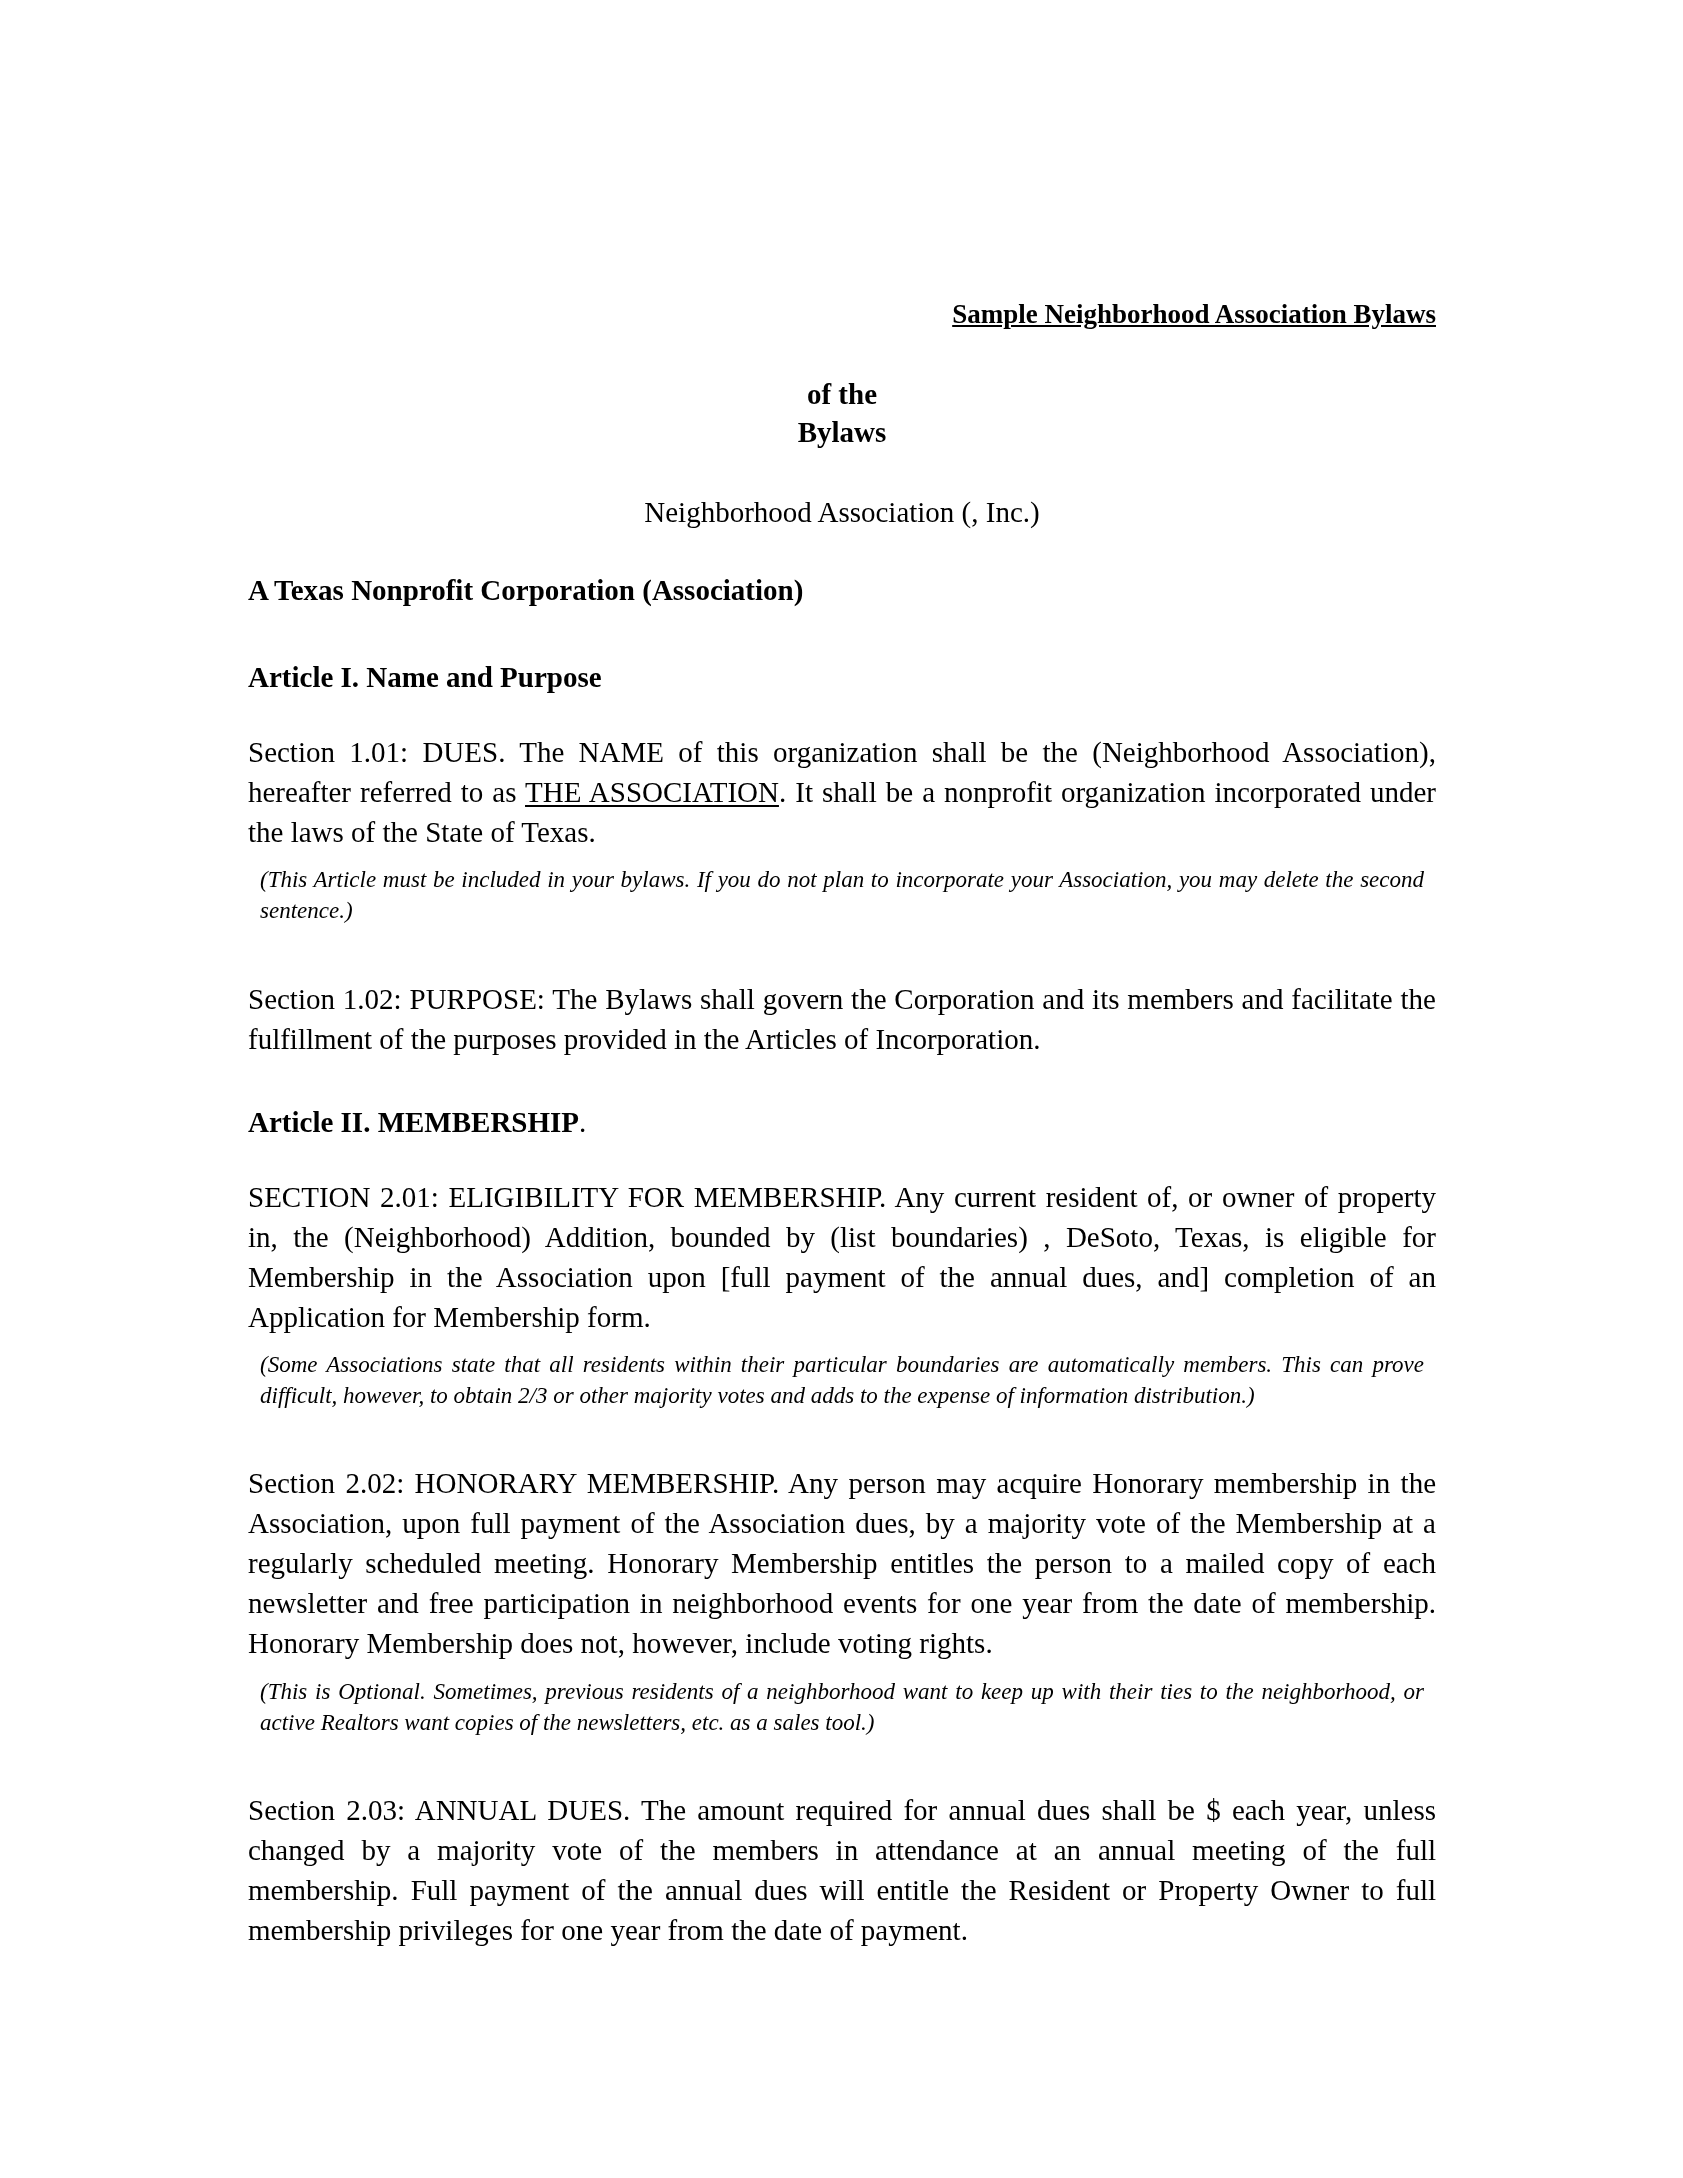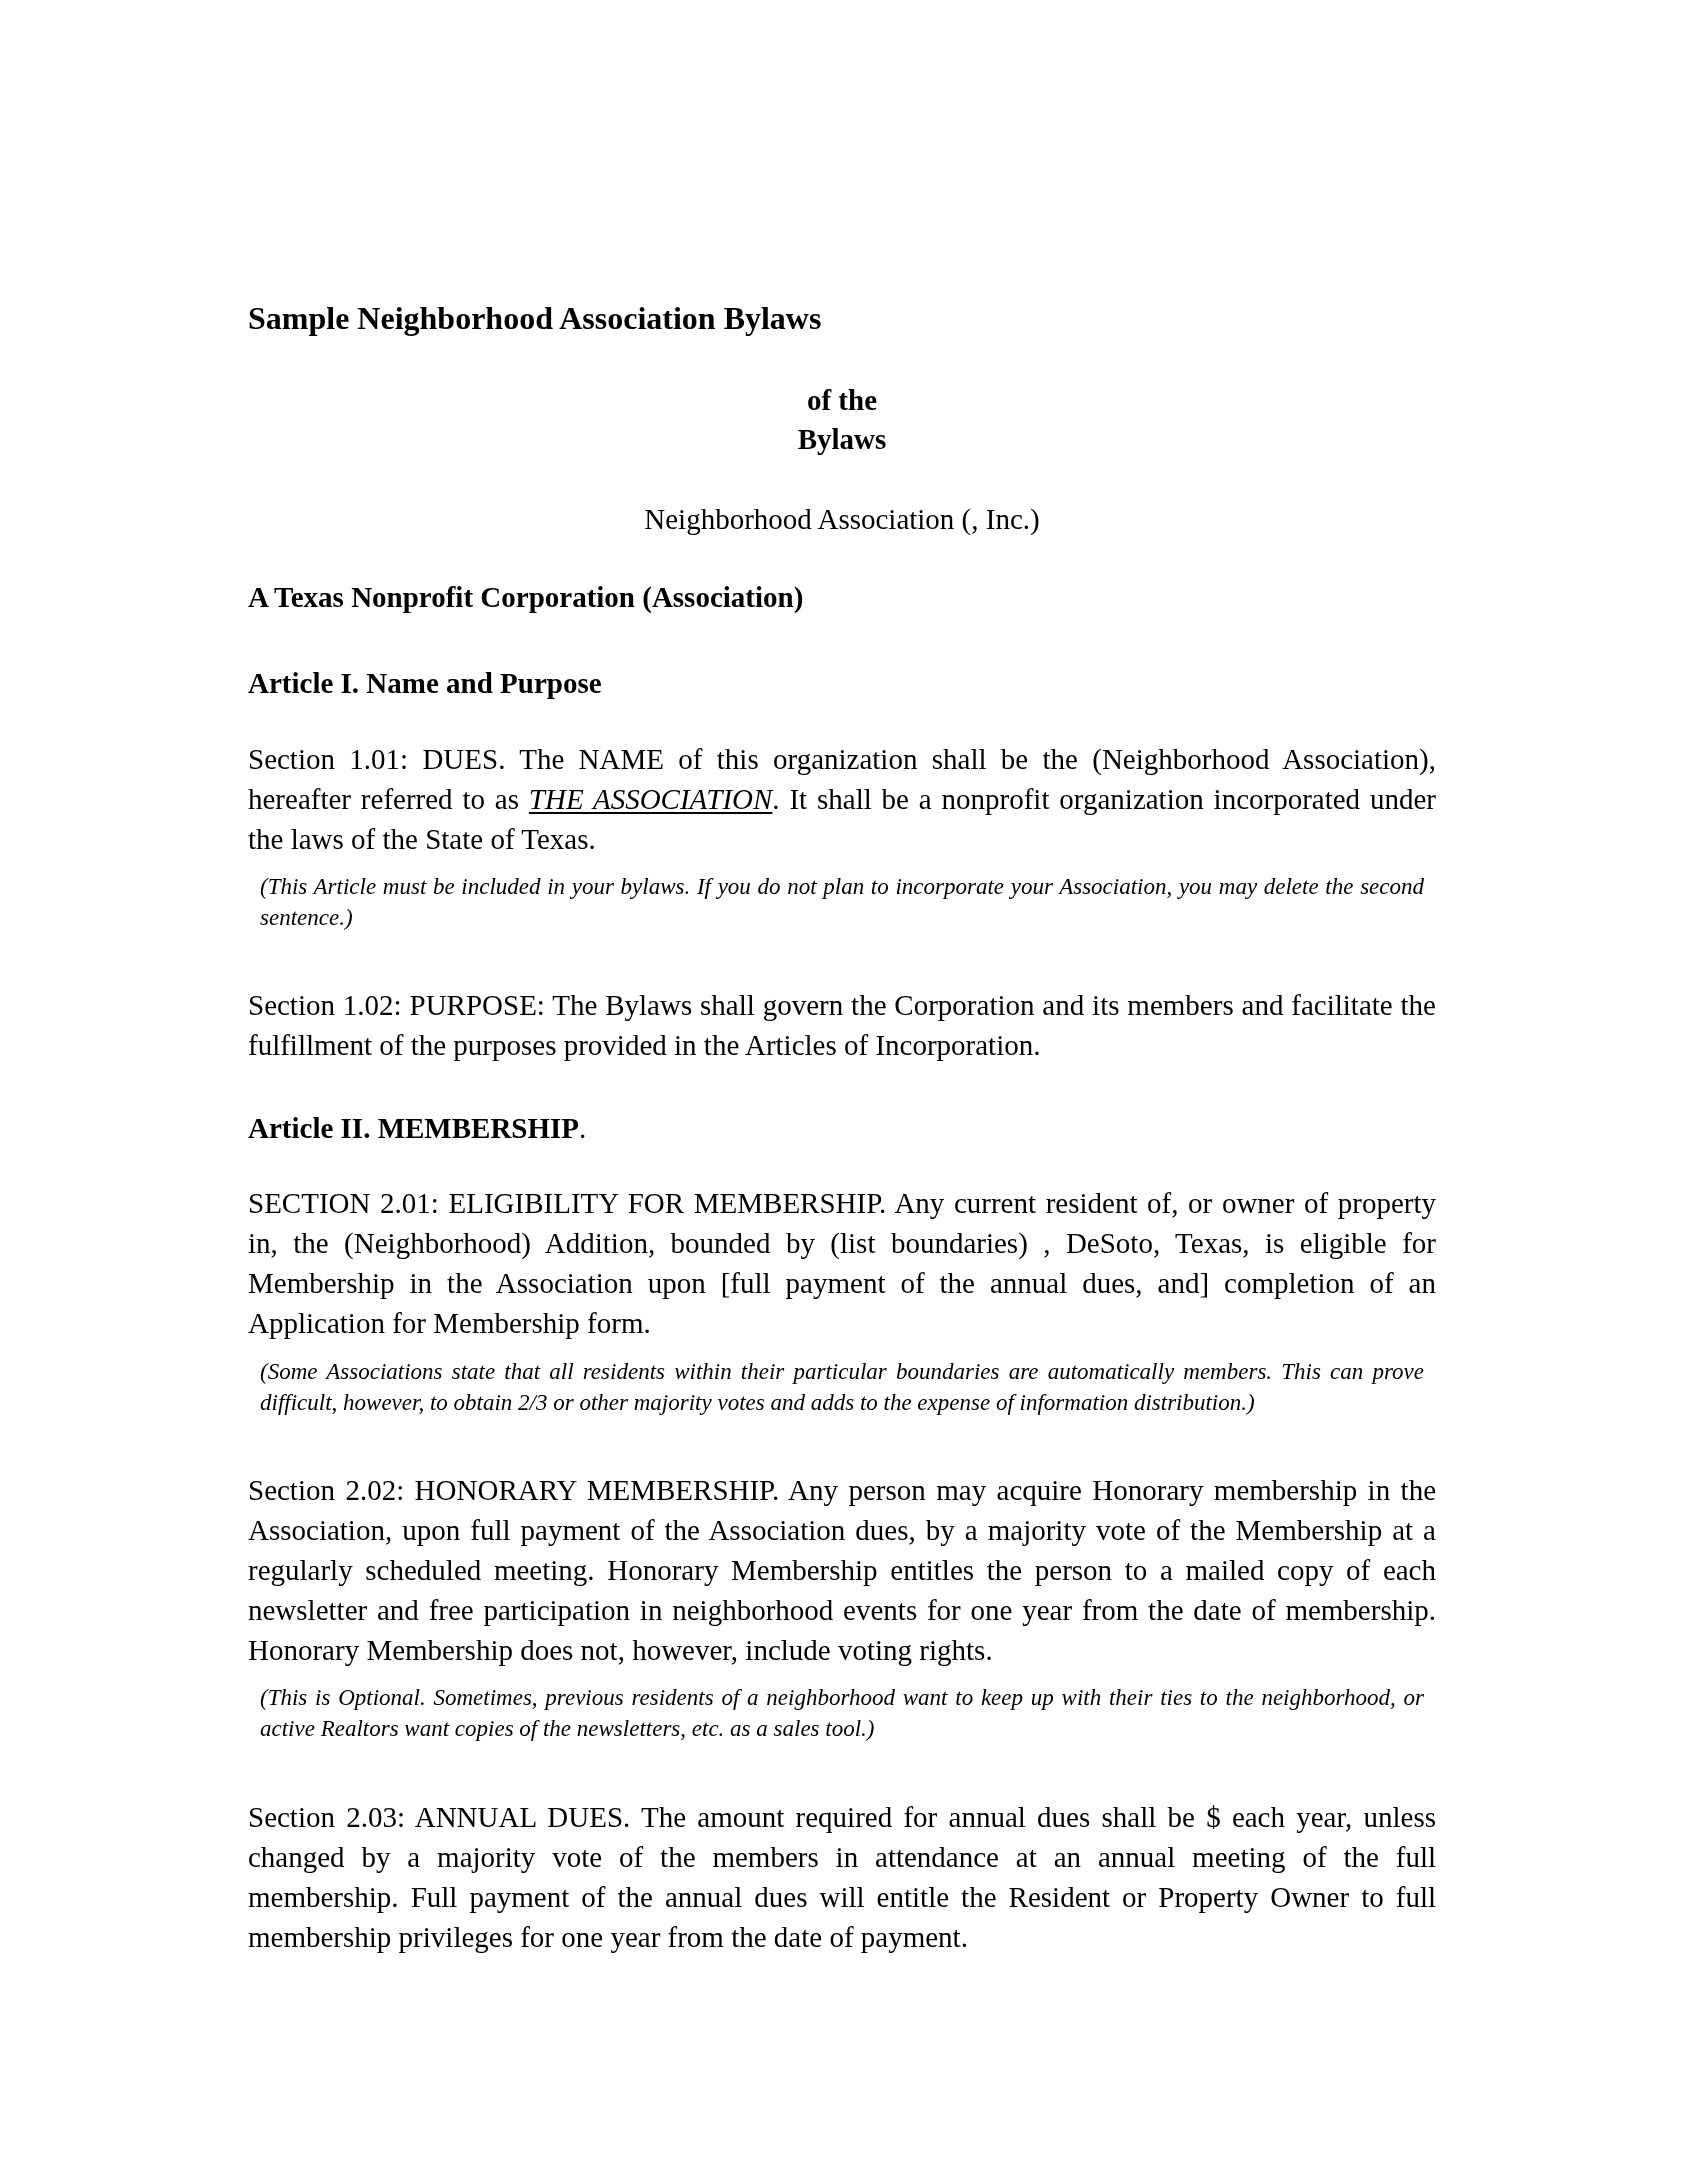--- a/index.html
+++ b/index.html
@@ -23,25 +23,26 @@
 
   .content {
     position: absolute;
     left: 248px;
     top: 297px;
     width: 1188px;
   }
 
   
   .doc-title {
-    text-align: left;
+    text-align: right;
     font-weight: bold;
-    font-size: 32px;
+    font-size: 27px;
     line-height: 1.32;
     margin: 0 0 42px 0;
+    text-decoration: underline;
   }
 
   .title-block {
     text-align: center;
     font-weight: bold;
     font-size: 29px;
     line-height: 1.32;
     margin: 0 0 42px 0;
   }
 
@@ -95,21 +96,20 @@
   .gap-section {
     height: 40px;
   }
   .gap-article {
     height: 44px;
   }
 
   u.plain {
     text-decoration: underline;
     text-underline-offset: 3px;
-    font-style: italic;
   }
 </style>
 </head>
 <body>
 
 <div class="page">
   <div class="content">
 
     <div class="doc-title">Sample Neighborhood Association Bylaws</div>
 

